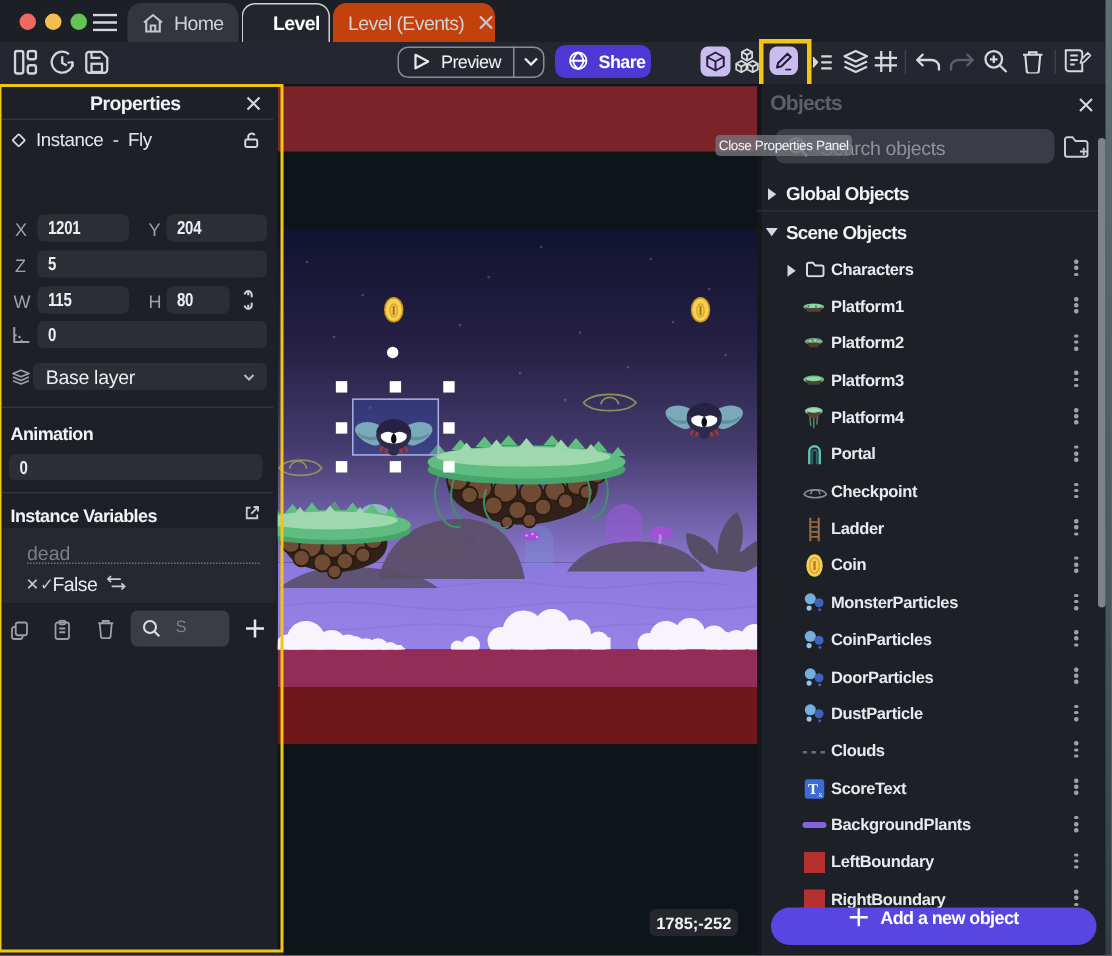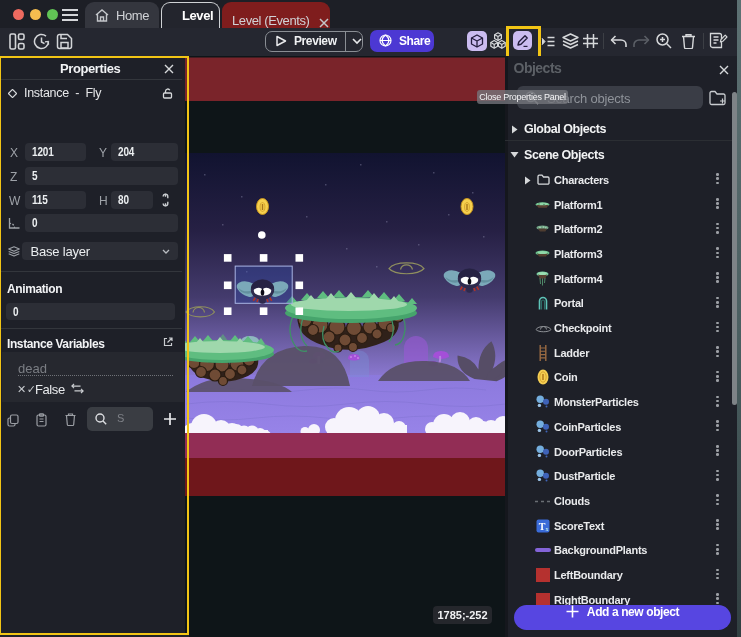--- a/index.html
+++ b/index.html
@@ -283,21 +283,21 @@
           <path d="M5.5 12V8h3v4"></path>
       </svg>
       <span style="margin-left:7px">Home</span>
     </div>
     <div class="abs tab" style="left:161px;width:59px;background:#23252d;border:1px solid #cfd2d5;border-bottom:none;color:#fff;font-weight:bold;box-sizing:border-box;">
       <span style="margin-left:20px">Level</span>
       <svg style="margin-left:9px" width="10" height="10" viewBox="0 0 10 10" stroke="#e9eaec" stroke-width="1.5">
           <path d="M1 1l8 8M9 1l-8 8"></path>
         </svg>
     </div>
-    <div class="abs tab" style="left:222px;width:108px;background:#7f1d1d;align-items:flex-end;">
+    <div class="abs tab" style="left:222px;width:108px;background:#c2410c;">
       <span style="margin-left:10px">Level (Events)</span>
       <svg style="margin-left:9px" width="10" height="10" viewBox="0 0 10 10" stroke="#c3c6ca" stroke-width="1.5">
           <path d="M1 1l8 8M9 1l-8 8"></path>
         </svg>
     </div>
   </div>
 
   <div class="abs" id="toolbar"></div>
   <div class="abs" id="toolbar-items" style="left:0;top:28px;width:741px;height:28px;">
 
@@ -314,21 +314,21 @@
     <svg class="abs" style="left:56px;top:5px;" width="17" height="17" viewBox="0 0 17 17" fill="none" stroke="#d3d5d8" stroke-width="1.5">
       <path d="M1.5 3.5a2 2 0 0 1 2-2h8l4 4v8a2 2 0 0 1-2 2h-10a2 2 0 0 1-2-2z"></path>
       <path d="M5 1.8v3.7h6"></path>
       <rect x="5" y="9.5" width="7" height="5.5"></rect>
     </svg>
 
     <div class="abs" style="left:265px;top:2.5px;width:98px;height:21.5px;border:1.4px solid #8a8e94;border-radius:7px;box-sizing:border-box;display:flex;align-items:center;">
       <svg style="margin-left:9px" width="12" height="12" viewBox="0 0 12 12" fill="none" stroke="#e8e9eb" stroke-width="1.5" stroke-linejoin="round">
           <path d="M2 1.5l8.5 4.5-8.5 4.5z"></path>
         </svg>
-      <span style="margin-left:7px;font-size:12px;font-weight:bold;letter-spacing:-0.4px;color:#f0f1f3;">Preview</span>
+      <span style="margin-left:7px;font-size:12px;font-weight:normal;letter-spacing:-0.4px;color:#f0f1f3;">Preview</span>
       <div style="margin-left:8px;width:1px;height:21px;background:#8a8e94;"></div>
       <svg style="margin-left:6px" width="10" height="7" viewBox="0 0 10 7" fill="none" stroke="#e8e9eb" stroke-width="1.6">
           <path d="M1 1l4 4 4-4"></path>
         </svg>
     </div>
 
     <div class="abs" style="left:370px;top:1.5px;width:64px;height:22px;background:#4c38d3;border-radius:7px;display:flex;align-items:center;">
       <svg style="margin-left:9px" width="13" height="13" viewBox="0 0 13 13" fill="none" stroke="#fff" stroke-width="1.2">
         <circle cx="6.5" cy="6.5" r="5.5"></circle>
           <path d="M1 6.5h11M6.5 1c-4.5 3.4-4.5 7.6 0 11M6.5 1c4.5 3.4 4.5 7.6 0 11"></path>

